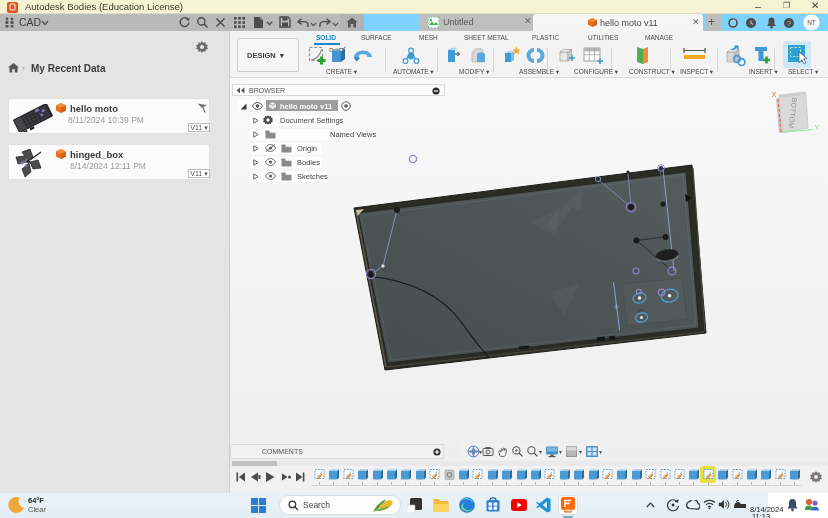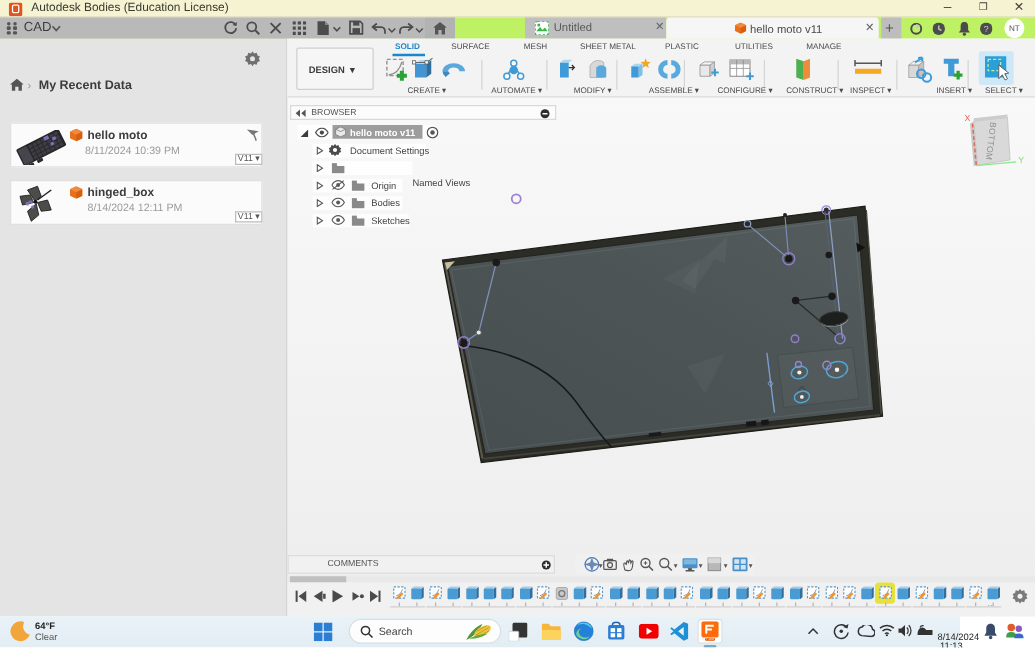--- a/index.html
+++ b/index.html
@@ -15,21 +15,21 @@
     <svg class="abs" style="left:7px;top:2px" width="11" height="11" viewBox="0 0 11 11">
         <rect x="0" y="0" width="11" height="11" rx="2" fill="#e2541c"></rect>
         <rect x="3" y="2" width="5" height="6" rx="1" fill="none" stroke="#fff" stroke-width="1"></rect>
       </svg>
     <span class="abs" style="left:25px;top:1px;font-size:9.5px;color:#3a3a2e;">Autodesk Bodies (Education License)</span>
     <span class="abs" style="left:755px;top:0px;font-size:11px;color:#444;">–</span>
     <span class="abs" style="left:783px;top:1px;font-size:8px;color:#444;">❐</span>
     <span class="abs" style="left:811px;top:0px;font-size:10px;color:#444;">✕</span>
   </div>
 
-  <div class="abs" id="toprow" style="left:0;top:14px;width:828px;height:17px;background:#bef264;padding-left:36px;">
+  <div class="abs" id="toprow" style="left:0;top:14px;width:828px;height:17px;background:#7dd3fc;padding-left:36px;">
     <div class="abs" style="left:0;top:0;width:340px;height:17px;background:#b9b9b9;"></div>
     <div class="abs" style="left:340px;top:0;width:24px;height:17px;background:#b2b2b2;"></div>
 
     <svg class="abs" style="left:4px;top:3px" width="12" height="11" viewBox="0 0 12 11">
       <g fill="#555">
           <circle cx="3" cy="2" r="1.4"></circle>
           <circle cx="8" cy="2" r="1.4"></circle>
           <rect x="1.4" y="4" width="3.2" height="3" rx="1"></rect>
           <rect x="6.4" y="4" width="3.2" height="3" rx="1"></rect>
           <rect x="1.4" y="8" width="3.2" height="2.6" rx="1"></rect>
@@ -508,21 +508,21 @@
     <span class="abs" style="left:48px;top:33px;">Document Settings</span>
 
     <div class="abs" style="left:18px;top:45.5px;width:80px;height:11px;background:rgba(255,255,255,0.8);"></div>
     <svg class="abs" style="left:21px;top:47.5px" width="6" height="7" viewBox="0 0 6 7">
         <path d="M0.8 0.8 L5 3.5 L0.8 6.2 Z" fill="none" stroke="#555" stroke-width="0.9"></path>
       </svg>
     <svg class="abs" style="left:33px;top:46.5px" width="11" height="9" viewBox="0 0 11 9">
         <path d="M0.5 1.5 L4 1.5 L5 2.8 L10.5 2.8 L10.5 8.5 L0.5 8.5 Z" fill="#8a8a8a"></path>
         <rect x="0.5" y="0.5" width="4" height="1.6" fill="#8a8a8a"></rect>
       </svg>
-    <span class="abs" style="left:50px;top:59px;padding-left:48px;">Named Views</span>
+    <span class="abs" style="left:50px;top:47px;padding-left:48px;">Named Views</span>
 
     <div class="abs" style="left:18px;top:59.5px;width:72px;height:11px;background:rgba(255,255,255,0.8);"></div>
     <svg class="abs" style="left:21px;top:61.5px" width="6" height="7" viewBox="0 0 6 7">
         <path d="M0.8 0.8 L5 3.5 L0.8 6.2 Z" fill="none" stroke="#555" stroke-width="0.9"></path>
       </svg>
     <svg class="abs" style="left:33px;top:60.5px" width="11" height="8" viewBox="0 0 11 8">
         <path d="M0.5 4 C2 1.4 4 0.5 5.5 0.5 C7 0.5 9 1.4 10.5 4 C9 6.6 7 7.5 5.5 7.5 C4 7.5 2 6.6 0.5 4 Z" fill="none" stroke="#5a5a5a" stroke-width="0.9"></path>
         <circle cx="5.5" cy="4" r="1.6" fill="#5a5a5a"></circle>
         <line x1="1" y1="7.5" x2="10" y2="0.5" stroke="#5a5a5a" stroke-width="0.9"></line>
       </svg>

